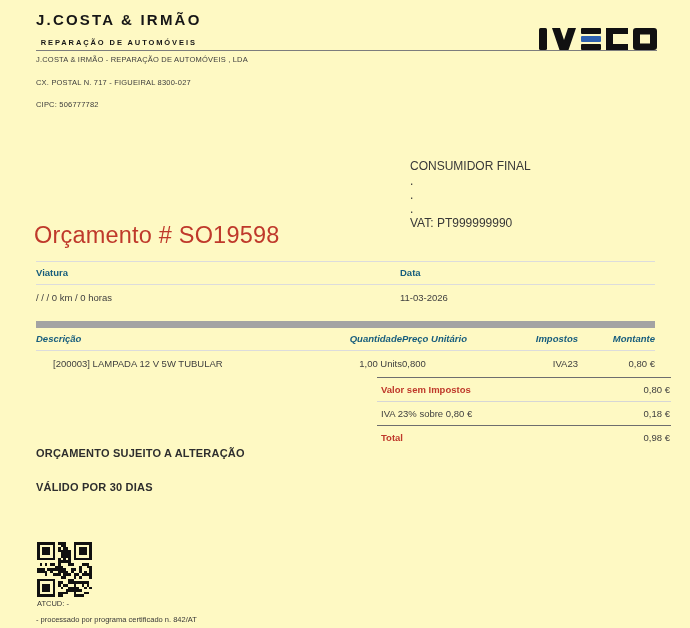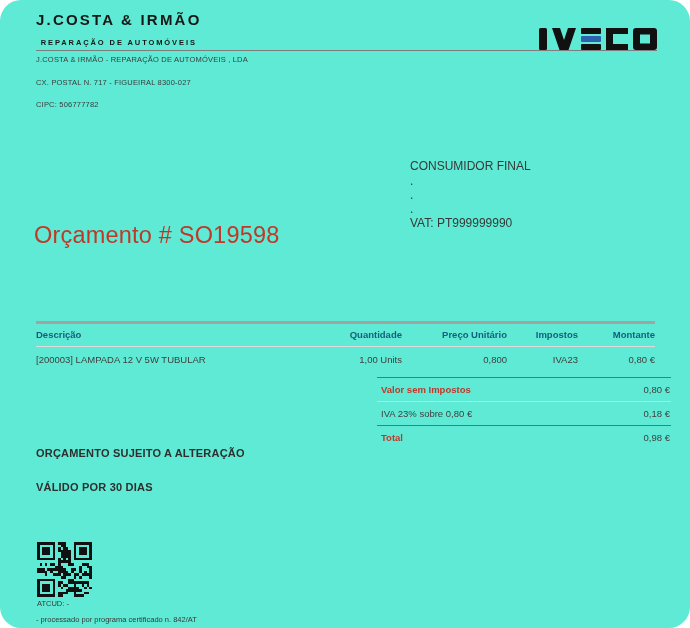--- a/index.html
+++ b/index.html
@@ -1,21 +1,21 @@
 <!DOCTYPE html>
 <html style="--accent-blue: #175d7d; --accent-red: #bf392b;"><head>
 <meta charset="utf-8">
 <style>
   html,body{margin:0;padding:0;}
   body{
     width:690px;height:628px;background:#ffffff;overflow:hidden;position:relative;
     font-family:"Liberation Sans", sans-serif;
     -webkit-font-smoothing:antialiased;
   }
-  .page{position:absolute;inset:0;background:#5eead4;border-radius:21px;}
+  .page{position:absolute;inset:0;background:#fef9c3;}
 
   
   .logo-block{position:absolute;left:36px;top:11px;text-align:center;color:#161616;}
   .logo-line1{font-size:15px;font-weight:800;letter-spacing:2.2px;transform:scaleY(.92);white-space:nowrap;}
   .logo-line2{font-size:7.5px;font-weight:700;letter-spacing:1.9px;margin-top:10px;white-space:nowrap;}
   .brand-logo{position:absolute;right:33px;top:28px;}
   .header-rule{position:absolute;left:36px;right:33px;top:50px;height:1px;background:#7d7d7d;}
 
   .addr-line{position:absolute;left:36px;font-size:7.5px;color:#3c3c3c;letter-spacing:.2px;white-space:nowrap;}
   .addr-1{top:55px;}.addr-2{top:78px;}.addr-3{top:100px;}
@@ -33,26 +33,26 @@
   
   .info-table{position:absolute;left:36px;top:261px;width:619px;font-size:9.5px;}
   .info-head{display:flex;border-top:1px solid #dcdcdc;border-bottom:1px solid #dcdcdc;
     padding:5px 0 6px;color:var(--accent-blue,#175d7d);font-weight:700;}
   .info-vals{display:flex;padding:7px 0;color:#404040;}
   .info-col1{width:364px;}
   .info-col2{flex:1;}
 
   
   .items-table{position:absolute;left:36px;top:321px;width:619px;font-size:9.5px;}
-  .items-head{display:flex;border-top:3px solid #a3a3a3;border-bottom:1px solid #dcdcdc;
-    padding:5px 0 6px;color:var(--accent-blue,#175d7d);font-weight:700;}
-  .items-row{display:flex;padding:7px 0;color:#404040;}
+  .items-head{display:flex;border-top:7px solid #a3a3a3;border-bottom:1px solid #dcdcdc;
+    padding:5px 0 6px;color:var(--accent-blue,#175d7d);font-weight:700;font-style:italic;}
+  .items-row{display:flex;padding:7px 0;color:#404040;margin-left:17px;}
   .c-desc{flex:1;text-align:left;}
   .c-qty{width:88px;text-align:right;}
-  .c-price{width:105px;text-align:right;}
+  .c-price{width:105px;}
   .c-tax{width:71px;text-align:right;}
   .c-amt{width:77px;text-align:right;}
 
   
   .totals{position:absolute;left:377px;top:377px;width:294px;font-size:9.5px;}
   .t-row{display:flex;justify-content:space-between;align-items:center;padding:6px 1px 6px 4px;}
   .t-row.strong .t-label{color:var(--accent-red,#bf392b);font-weight:700;}
   .t-label{color:#404040;}
   .t-value{color:#404040;}
   .totals .sep-dark{height:1px;background:#6e6e6e;}
@@ -99,20 +99,30 @@
   <div class="customer">
     <div class="cname">CONSUMIDOR FINAL</div>
     <div class="dot">.</div>
     <div class="dot">.</div>
     <div class="dot">.</div>
     <div class="vat">VAT: PT999999990</div>
   </div>
 
   <div class="doc-title">Orçamento # SO19598</div>
 
+  <div class="info-table">
+    <div class="info-head">
+      <div class="info-col1">Viatura</div>
+      <div class="info-col2">Data</div>
+    </div>
+    <div class="info-vals">
+      <div class="info-col1">/ / / 0 km / 0 horas</div>
+      <div class="info-col2">11-03-2026</div>
+    </div>
+  </div>
 
   <div class="items-table">
     <div class="items-head">
       <div class="c-desc">Descrição</div>
       <div class="c-qty">Quantidade</div>
       <div class="c-price">Preço Unitário</div>
       <div class="c-tax">Impostos</div>
       <div class="c-amt">Montante</div>
     </div>
     <div class="items-row">

